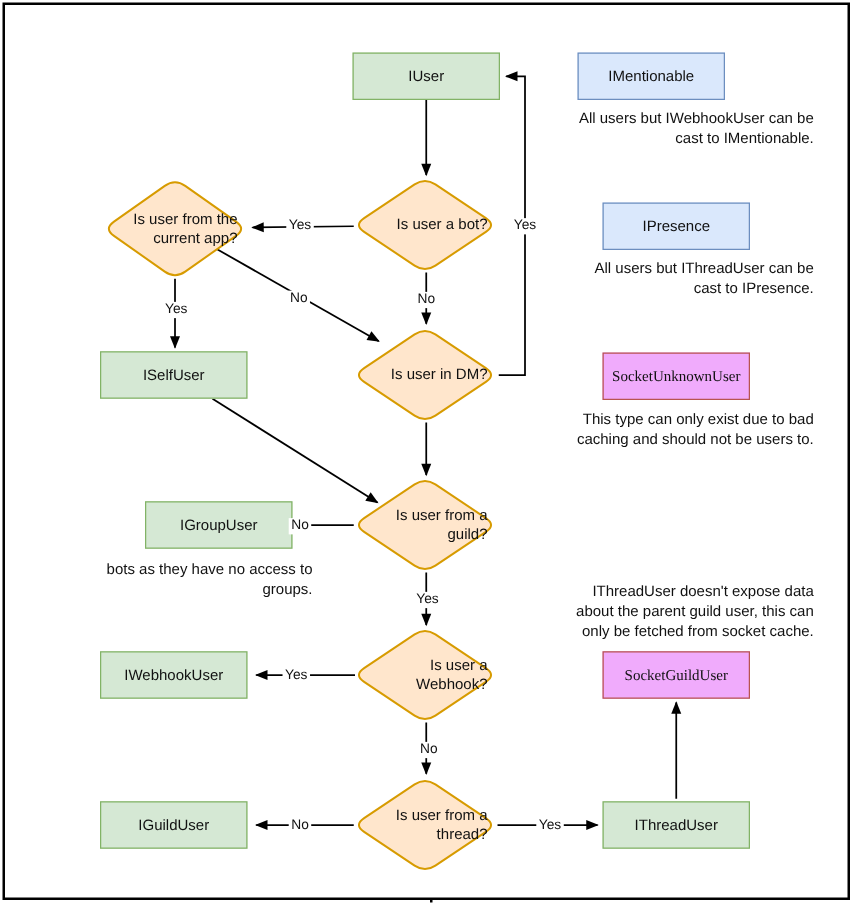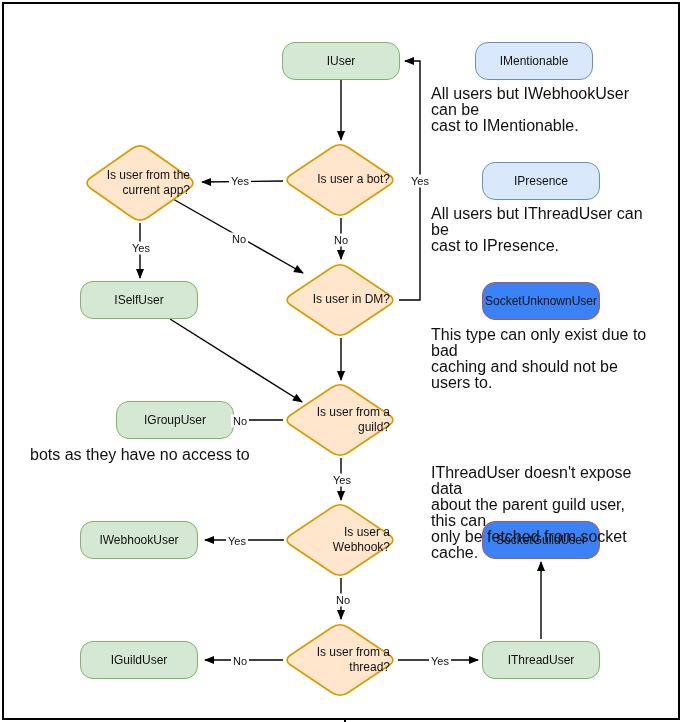--- a/index.html
+++ b/index.html
@@ -3,29 +3,29 @@
 <meta charset="utf-8">
 <style>
   html,body{margin:0;padding:0}
   body{
     width:682px;height:722px;position:relative;background:#ffffff;
     font-family:"Liberation Sans",sans-serif;overflow:hidden;color:#111;
   }
   .frame{position:absolute;left:2px;top:2px;width:674px;height:714px;border:2px solid #000;}
   svg.wires{position:absolute;left:0;top:0;}
   .node{
-    position:absolute;width:118px;height:38px;box-sizing:border-box;border-radius:13px;
+    position:absolute;width:118px;height:38px;box-sizing:border-box;border-radius:0;
     display:flex;align-items:center;justify-content:center;
     font-size:12px;line-height:14px;text-align:center;
   }
   .green{background:#d5e8d4;border:1.6px solid #82b366;}
   .blue{background:#dae8fc;border:1.6px solid #6c8ebf;}
-  .red{background:#3b82f6;border:1.6px solid #b85450;}
+  .red{background:#f0abfc;border:1.6px solid #b85450;font-family:Liberation Serif, serif;}
   .dlabel{position:absolute;width:100px;text-align:right;font-size:12px;line-height:15px;}
-  .note{position:absolute;width:220px;text-align:left;font-size:16px;line-height:16px;}
+  .note{position:absolute;width:220px;text-align:right;font-size:12px;line-height:16px;}
   .elabel{
     position:absolute;transform:translate(-50%,-50%);background:#ffffff;
     padding:0 2px;font-size:11px;line-height:13px;
   }
   .cut-tick{position:absolute;left:344px;top:719px;width:2px;height:3px;background:#000;}
 </style>
 </head>
 <body>
 
 <div class="frame"></div>
@@ -59,21 +59,21 @@
     <path transform="translate(340,300)" d="M8.31,-32.46 L48.69,-5.54 Q57,0 48.69,5.54 L8.31,32.46 Q0,38 -8.31,32.46 L-48.69,5.54 Q-57,0 -48.69,-5.54 L-8.31,-32.46 Q0,-38 8.31,-32.46 Z"></path>
     <path transform="translate(340,420)" d="M8.31,-32.46 L48.69,-5.54 Q57,0 48.69,5.54 L8.31,32.46 Q0,38 -8.31,32.46 L-48.69,5.54 Q-57,0 -48.69,-5.54 L-8.31,-32.46 Q0,-38 8.31,-32.46 Z"></path>
     <path transform="translate(340,540)" d="M8.31,-32.46 L48.69,-5.54 Q57,0 48.69,5.54 L8.31,32.46 Q0,38 -8.31,32.46 L-48.69,5.54 Q-57,0 -48.69,-5.54 L-8.31,-32.46 Q0,-38 8.31,-32.46 Z"></path>
     <path transform="translate(340,660)" d="M8.31,-32.46 L48.69,-5.54 Q57,0 48.69,5.54 L8.31,32.46 Q0,38 -8.31,32.46 L-48.69,5.54 Q-57,0 -48.69,-5.54 L-8.31,-32.46 Q0,-38 8.31,-32.46 Z"></path>
   </g>
 </svg>
 
 <div class="node green" style="left:282px;top:42px;">
     <span>IUser</span>
   </div>
-<div class="node blue" style="left:475px;top:42px;">
+<div class="node blue" style="left:462px;top:42px;">
     <span>IMentionable</span>
   </div>
 <div class="node blue" style="left:482px;top:162px;">
     <span>IPresence</span>
   </div>
 <div class="node red" style="left:482px;top:282px;">
     <span>SocketUnknownUser</span>
   </div>
 <div class="node green" style="left:80px;top:281px;">
     <span>ISelfUser</span>
@@ -108,20 +108,21 @@
 <div class="note" style="left:431px;top:206px;">
   <div>All users but IThreadUser can be</div>
   <div>cast to IPresence.</div>
 </div>
 <div class="note" style="left:431px;top:327px;">
   <div>This type can only exist due to bad</div>
   <div>caching and should not be users to.</div>
 </div>
 <div class="note" style="left:30px;top:447px;">
   <div>bots as they have no access to</div>
+  <div>groups.</div>
 </div>
 <div class="note" style="left:431px;top:465px;">
   <div>IThreadUser doesn't expose data</div>
   <div>about the parent guild user, this can</div>
   <div>only be fetched from socket cache.</div>
 </div>
 
 <div class="elabel" style="left:240px;top:181px;">Yes</div>
 <div class="elabel" style="left:341px;top:240px;">No</div>
 <div class="elabel" style="left:141px;top:248px;">Yes</div>

